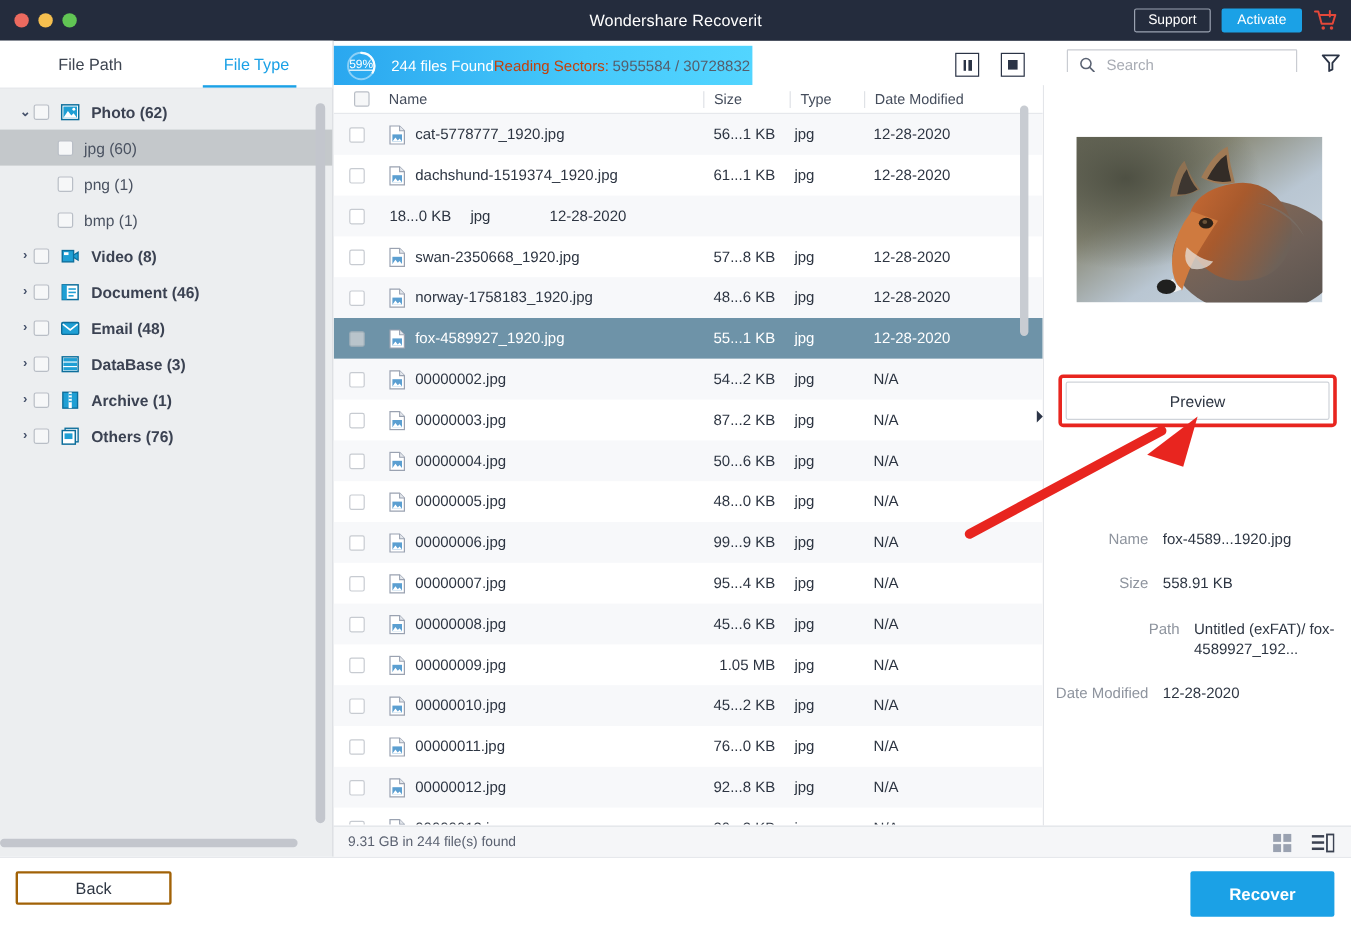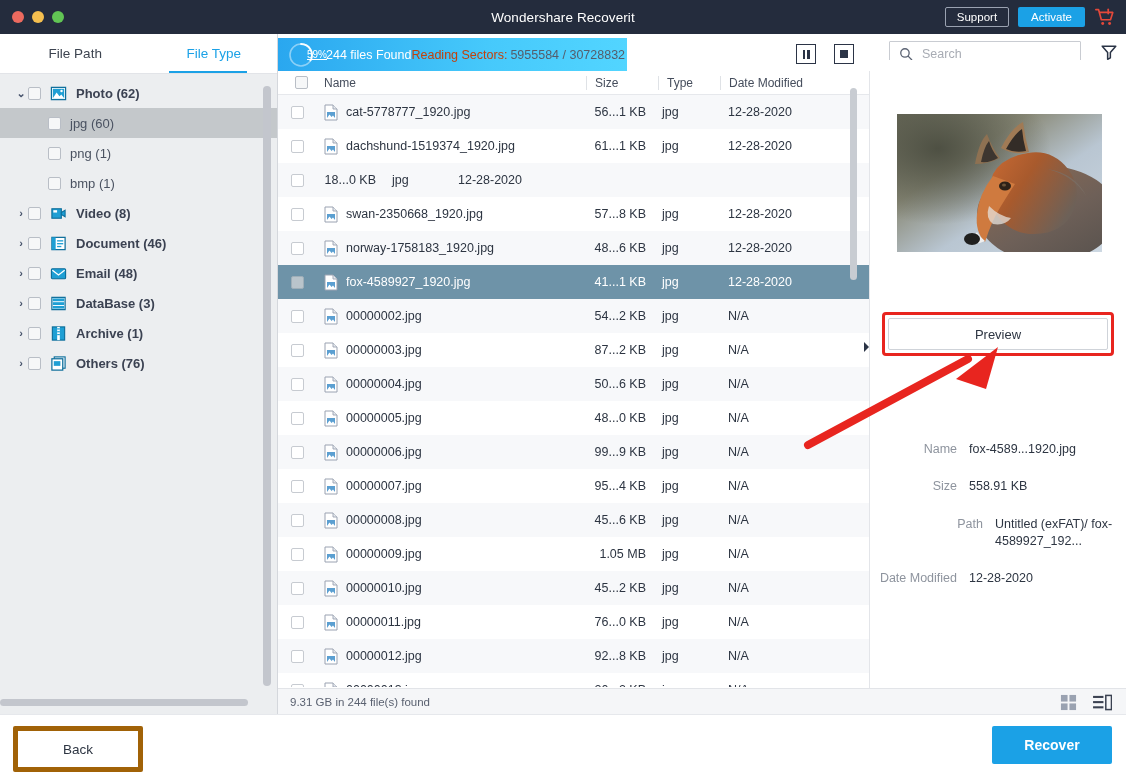--- a/index.html
+++ b/index.html
@@ -100,21 +100,21 @@
     background: linear-gradient(90deg,#2aa7ef 0%, #46c9fb 60%, #52d5ff 100%);
   }
   #progress-text {
     position: absolute; left: 0; top: 0; height: 33px; width: 592px;
     display: flex; align-items: center; font-size: 12.5px;
   }
   #pct-ring {
     margin-left: 10px; width: 26px; height: 26px; flex: none; position: relative;
   }
   #pct-label {
-    position: absolute; left: 16px; top: 0; width: 26px; height: 26px;
+    position: absolute; left: 0; top: 0; width: 26px; height: 26px;
     display: flex; align-items: center; justify-content: center;
     font-size: 10px; color: #ffffff; text-decoration: underline;
   }
   #files-found { margin-left: 12px; color: #ffffff; }
   #reading-sectors { color: #c2410c; }
   #sector-count { margin-left: 3px; color: #555d6b; }
 
   
   #transport { position: absolute; left: 796px; top: 44px; display: flex; gap: 18px; }
   .tbtn {
@@ -227,22 +227,22 @@
     position: absolute; left: 800px; top: 345px; width: 210px; height: 105px;
     pointer-events: none; z-index: 10;
   }
 
   
   #bottom-bar {
     position: absolute; left: 0; top: 714px; width: 1126px; height: 60px;
     background: #ffffff; border-top: 1px solid #e6e8ec;
   }
   #back-btn {
-    position: absolute; left: 13px; top: 11px; width: 130px; height: 46px;
-    border: 5px solid #a16207; background: #ffffff; color: #2d3542;
+    position: absolute; left: 13px; top: 11px; width: 130px; height: 28px;
+    border: 2px solid #a16207; background: #ffffff; color: #2d3542;
     font-size: 13.5px; font-family: "Liberation Sans", sans-serif;
     cursor: pointer; border-radius: 2px;
   }
   #recover-btn {
     position: absolute; right: 14px; top: 11px; width: 120px; height: 38px;
     border: none; background: #1ba1e6; color: #ffffff;
     font-size: 14px; font-weight: bold; font-family: "Liberation Sans", sans-serif;
     cursor: pointer; border-radius: 2px;
   }
 </style>
@@ -498,21 +498,21 @@
         </div>
         <div class="col-name">
           <svg class="file-icon" viewBox="0 0 14 17">
             <path d="M1 1h8l4 4v11H1z" fill="#ffffff" stroke="#9aa2b1" stroke-width="1"></path>
             <path d="M9 1v4h4" fill="#e6e9ee" stroke="#9aa2b1" stroke-width="0.9"></path>
             <rect x="3" y="8" width="8" height="6" fill="#5b9fd1"></rect>
             <path d="M3 14 L5.5 10.5 L7.5 13 L9 11.5 L11 14 Z" fill="#ffffff"></path>
           </svg>
           <span>fox-4589927_1920.jpg</span>
         </div>
-        <div class="col-size">41...1 KB</div>
+        <div class="col-size">55...1 KB</div>
         <div class="col-type">jpg</div>
         <div class="col-date">12-28-2020</div>
       </div>
       <div class="row alt">
         <div class="col-cb">
           <span class="rcbx"></span>
         </div>
         <div class="col-name">
           <svg class="file-icon" viewBox="0 0 14 17">
             <path d="M1 1h8l4 4v11H1z" fill="#ffffff" stroke="#9aa2b1" stroke-width="1"></path>

